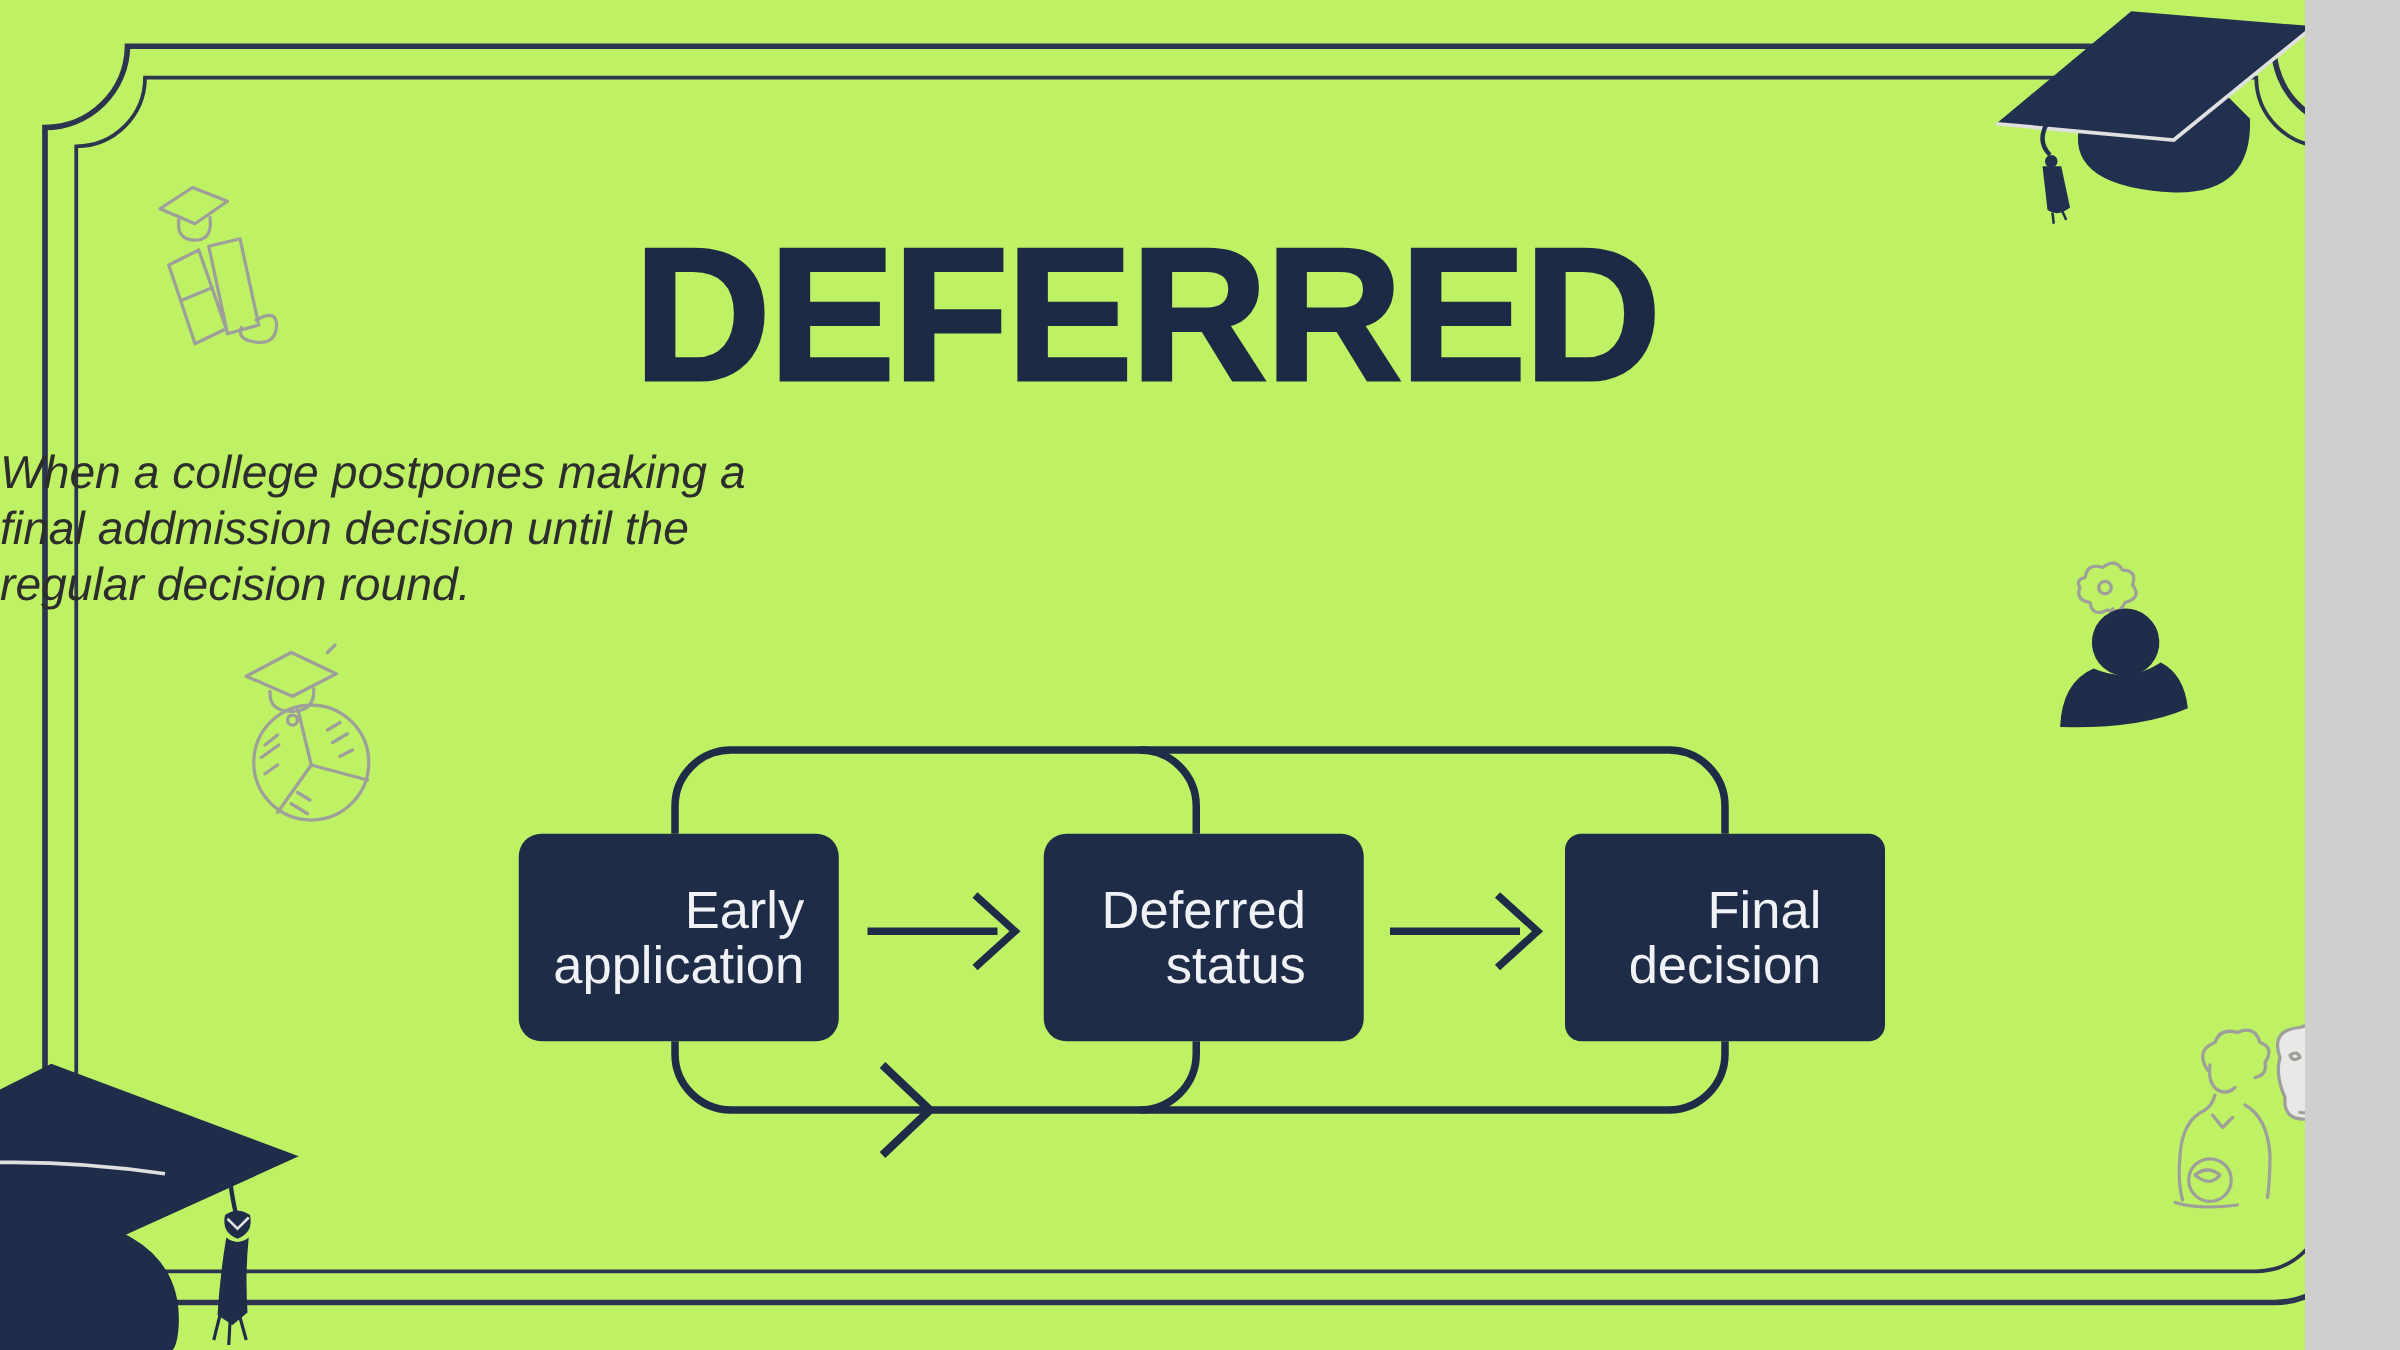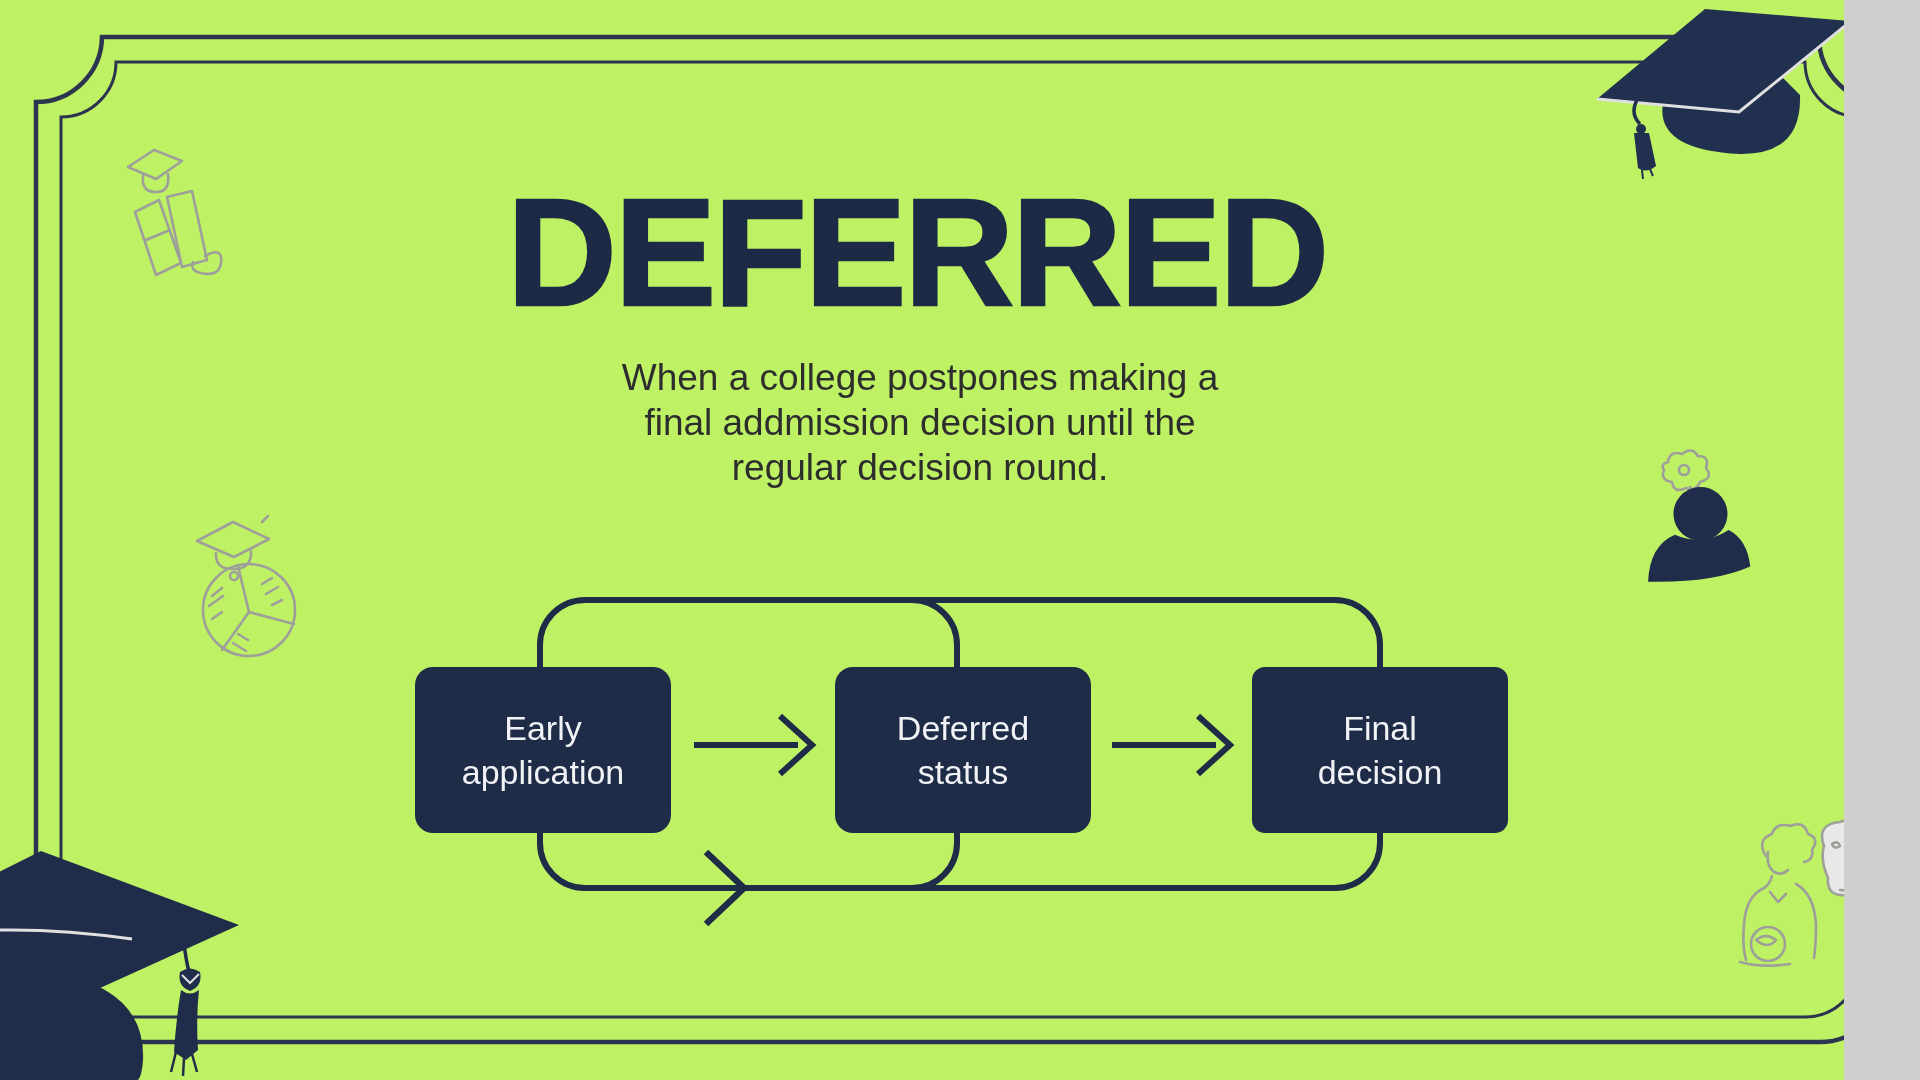--- a/index.html
+++ b/index.html
@@ -8,28 +8,28 @@
     background:#bef264;
     font-family:"Liberation Sans", sans-serif;
   }
   .layer{position:absolute;inset:0;width:1920px;height:1080px;}
   .title{
     position:absolute;left:0;right:10px;top:172px;text-align:center;
     font-size:152px;line-height:160px;font-weight:bold;letter-spacing:-2px;
     color:#1c2a46;-webkit-text-stroke:2.5px #1c2a46;
   }
   .subtitle{
-    position:absolute;left:0;right:4px;top:355px;text-align:center;
-    font-size:37px;line-height:45px;color:#2d2d2d;white-space:pre-line;
+    position:absolute;left:0;right:4px;top:355px;
+    font-size:37px;line-height:45px;color:#2d2d2d;white-space:pre-line;font-style:italic;
   }
   .flow-box{
     position:absolute;top:667px;width:256px;height:166px;
     background:#1e2c47;border-radius:18px;
-    color:#f0f2f5;font-size:34px;line-height:44px;white-space:pre-line;
-    display:flex;align-items:center;justify-content:center;text-align:center;
+    color:#f0f2f5;font-size:42px;line-height:44px;white-space:pre-line;
+    display:flex;align-items:center;justify-content:center;text-align:right;
   }
   #box-early{left:415px;}
   #box-deferred{left:835px;}
   #box-final{left:1252px;border-radius:13px;}
   svg{display:block;}
 </style>
 </head>
 <body>
 
 <div class="slide">

